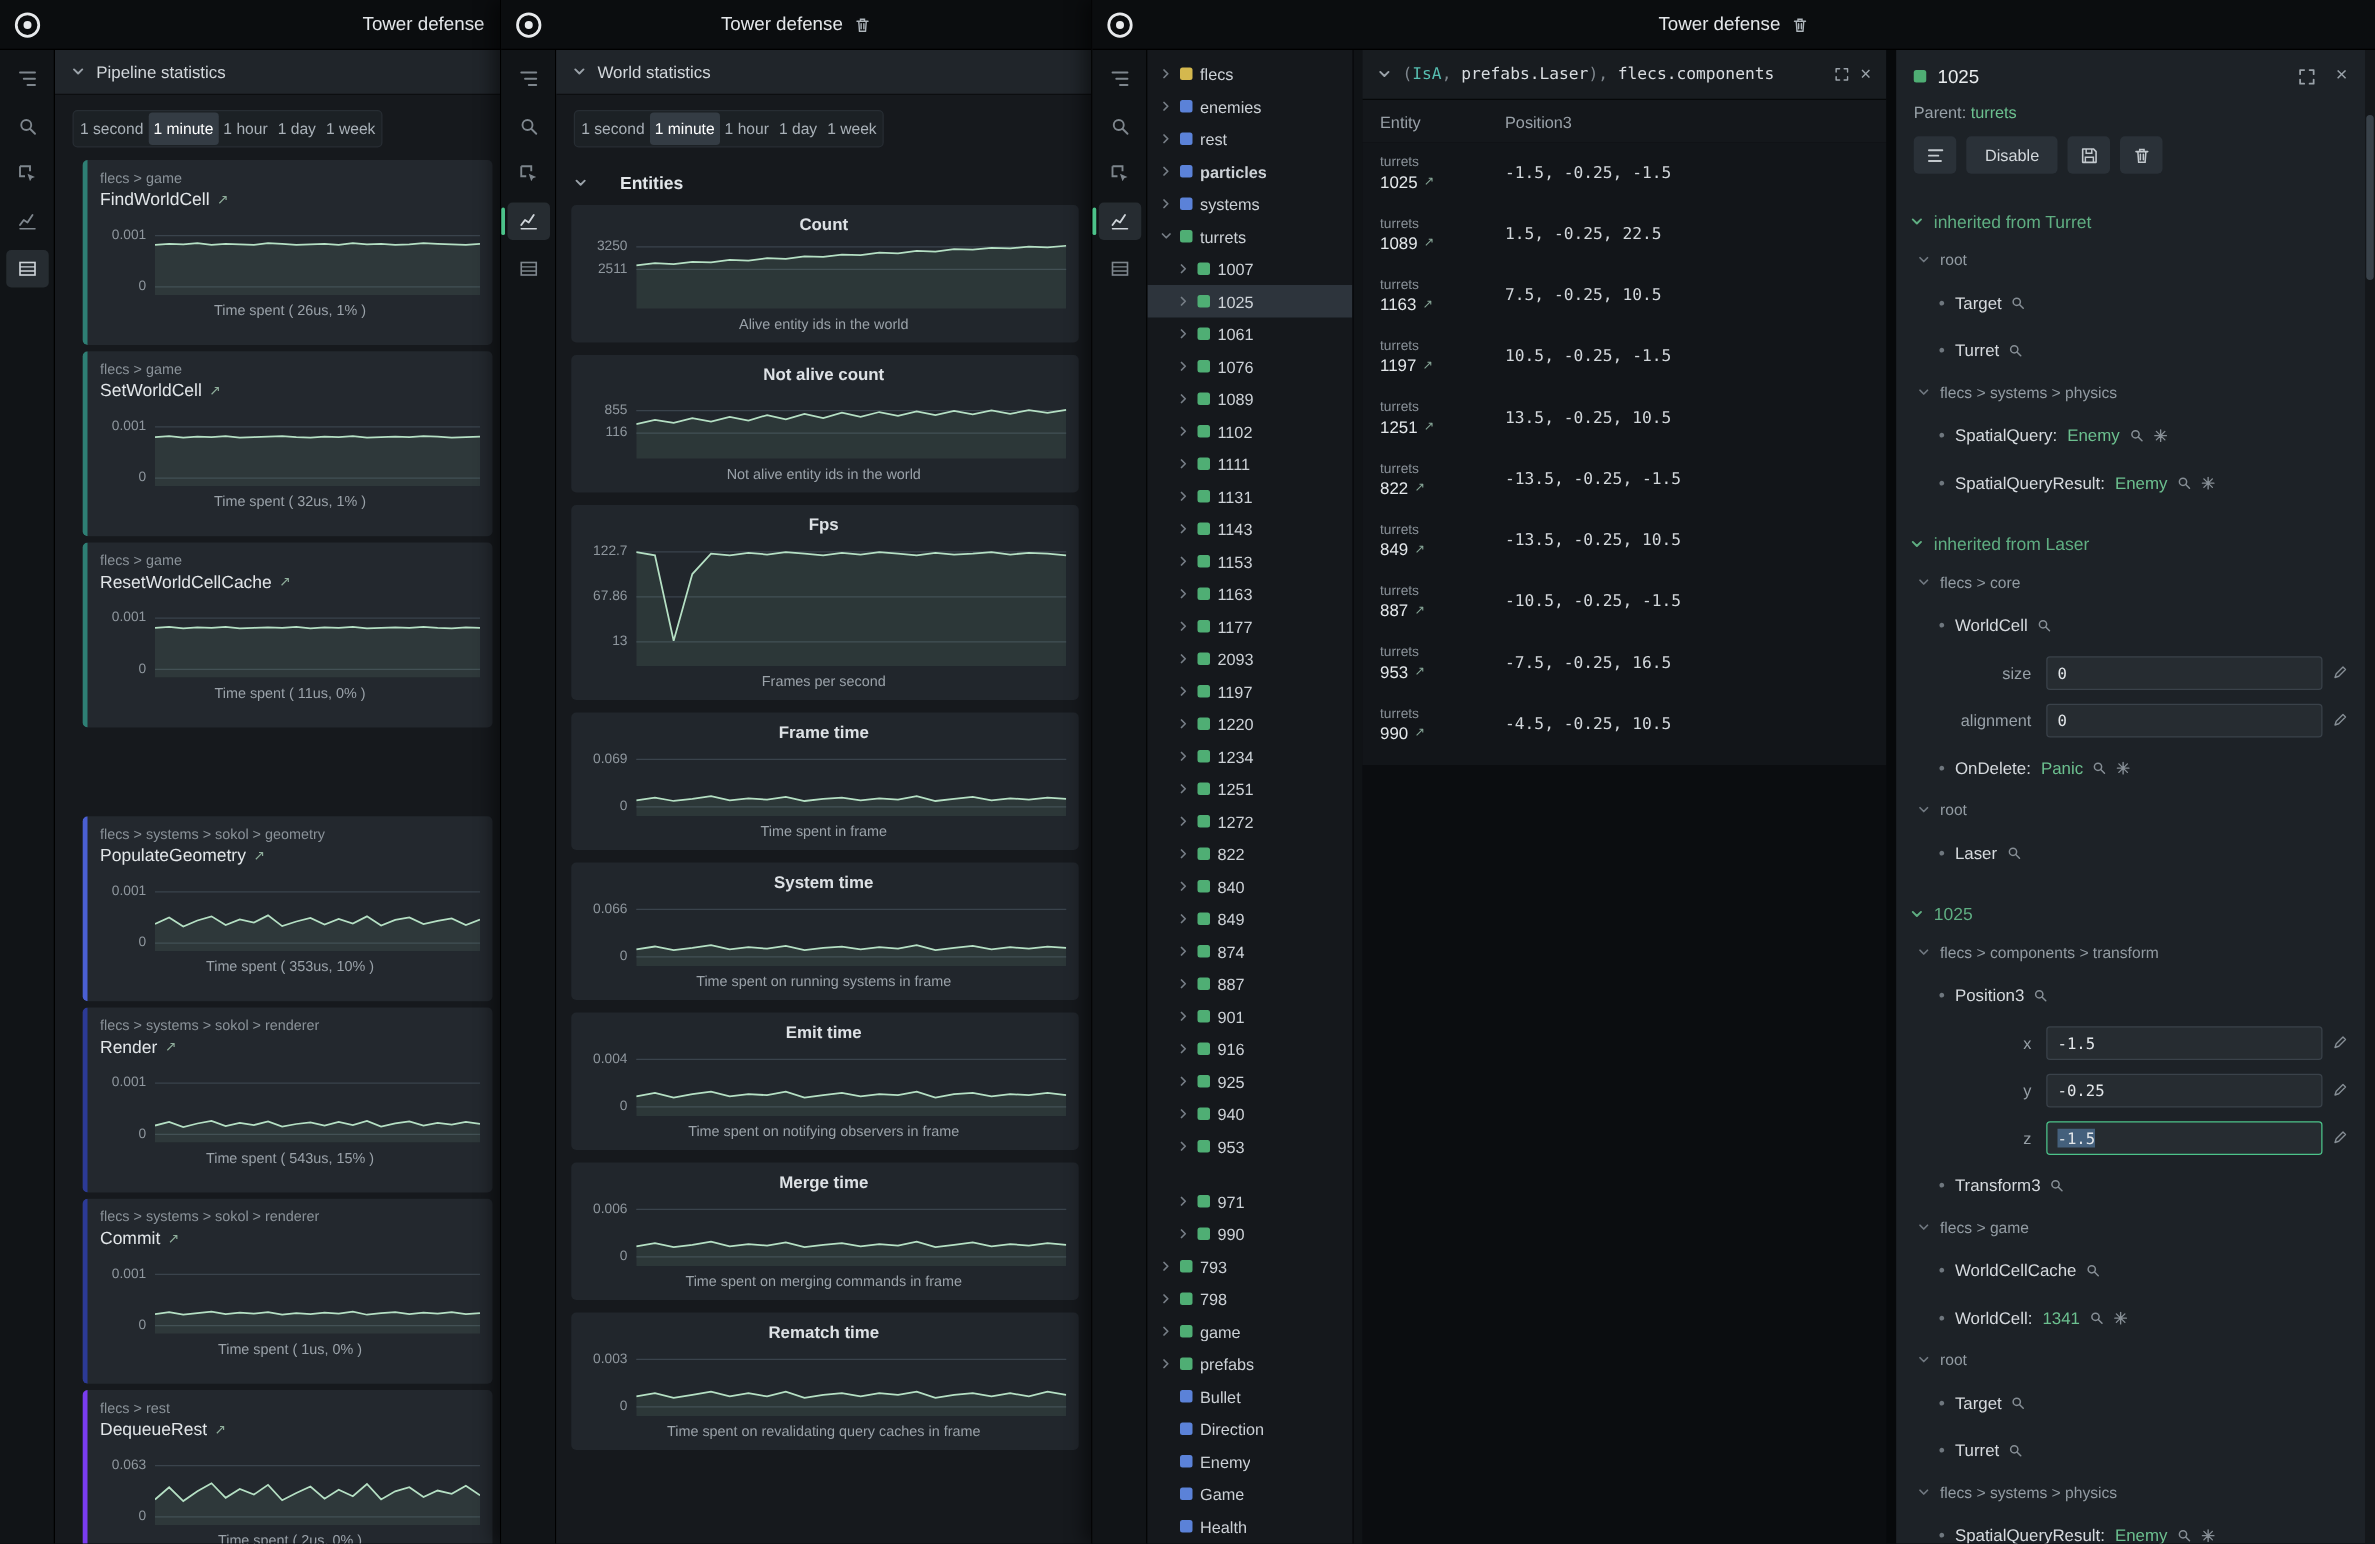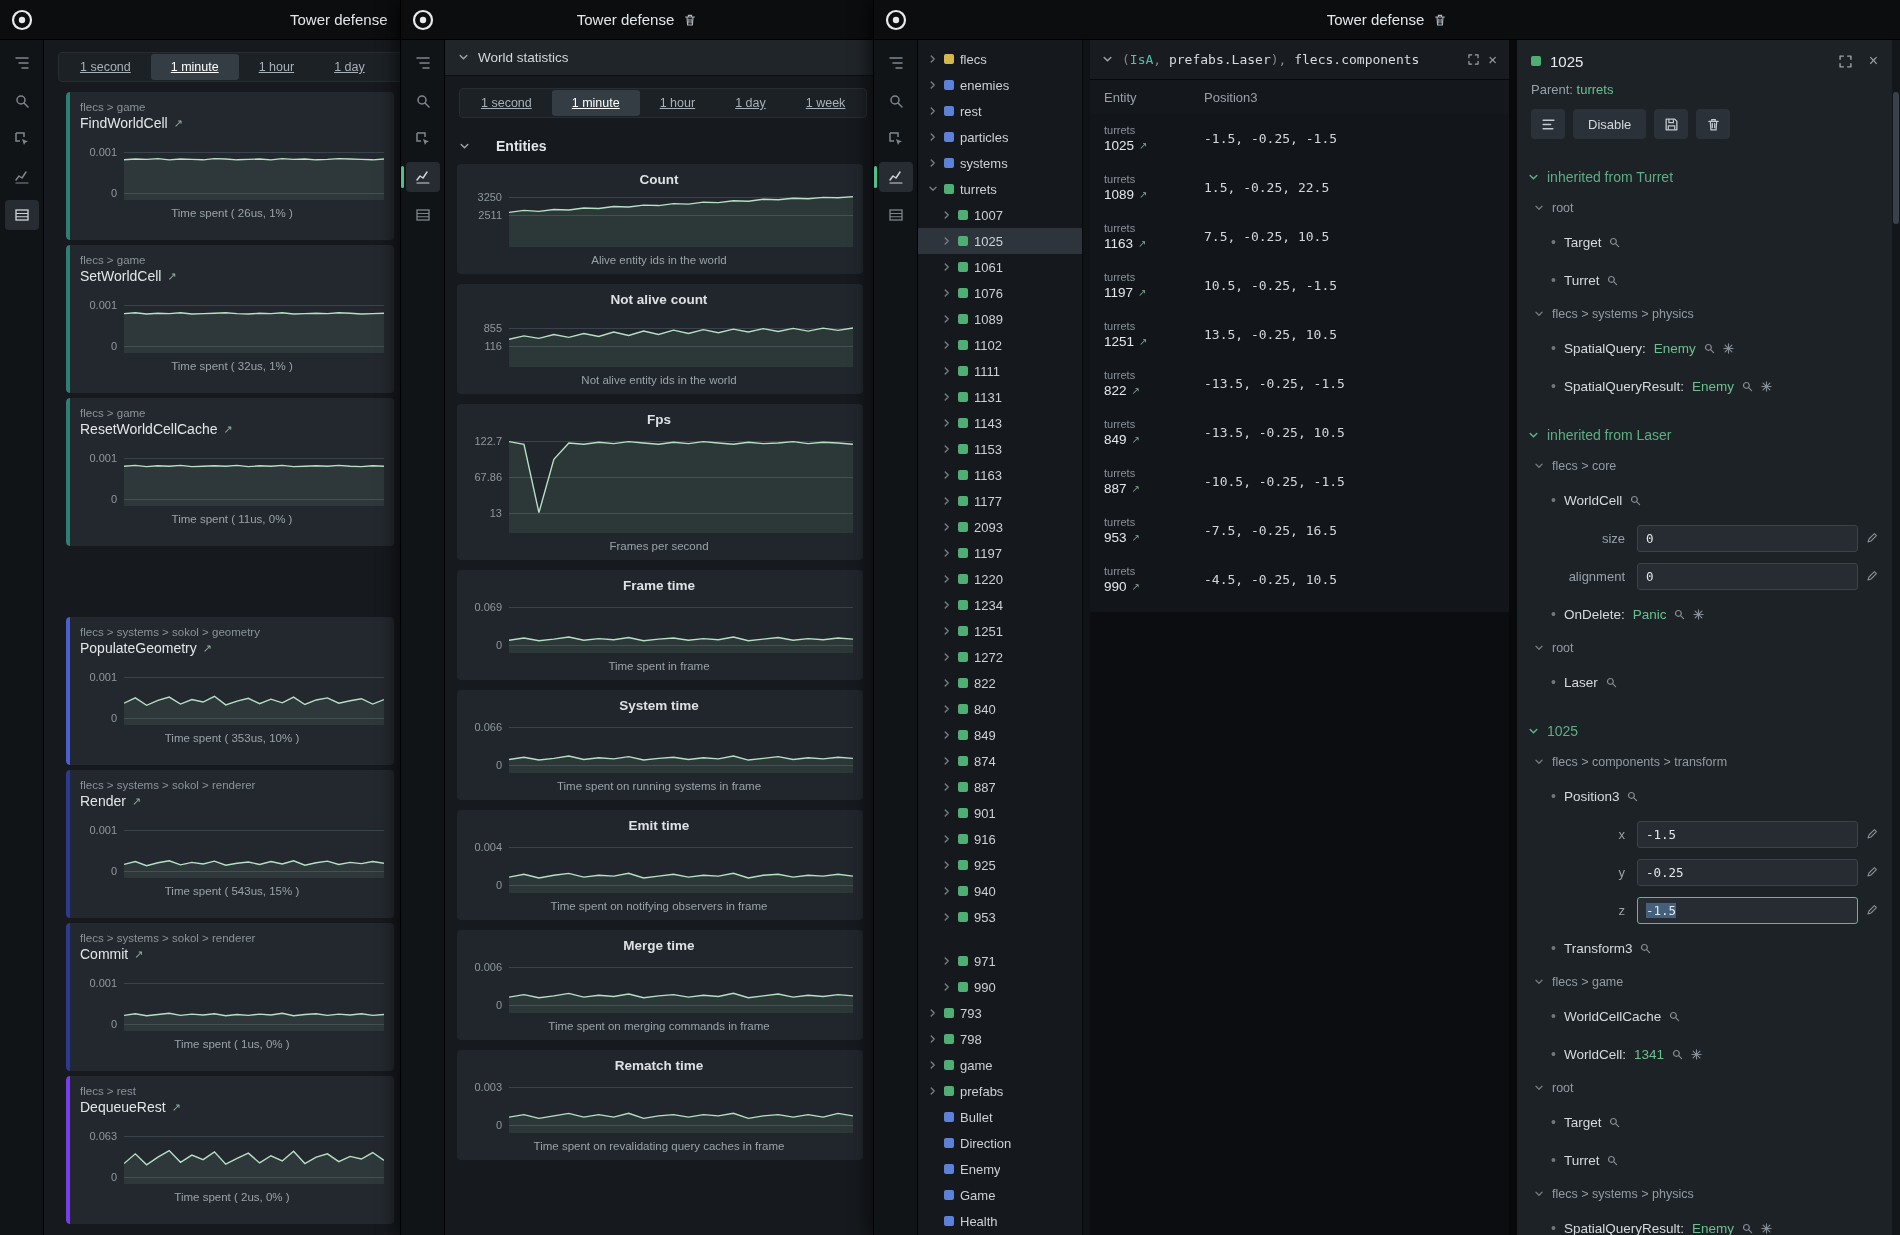--- a/index.html
+++ b/index.html
@@ -24,21 +24,21 @@
   .icon-btn.active { background:#262c31; color:#ced4d9; }
   .icon-btn.active::before { content:""; position:absolute; left:-5px; top:4px; bottom:4px; width:3px; background:#4cc38a; border-radius:2px; }
   .icon-btn.active.no-bar::before { display:none; }
 
   .content { flex:1; min-width:0; display:flex; flex-direction:column; background:#16191d; }
   .panel-header { height:36px; flex:none; background:#20252a; border-bottom:1px solid #0c0e10; display:flex; align-items:center; gap:9px; padding:0 13px; color:#d2d7db; font-size:13.5px; }
   .panel-header .ic { width:11px; height:11px; color:#9aa2a9; }
   .panel-scroll { flex:1; overflow:hidden; padding-top:8px; }
 
   .timebar { display:inline-flex; background:#1c2125; border:1px solid #272d33; border-radius:4px; padding:1px; margin:4px 0 10px 14px; }
-  .time-btn { background:transparent; border:none; color:#a9b1b8; font-family:"Liberation Sans",sans-serif; font-size:12.5px; padding:6px 20px; cursor:pointer; white-space:nowrap;text-decoration:underline; }
+  .time-btn { background:transparent; border:none; color:#a9b1b8; font-family:"Liberation Sans",sans-serif; font-size:12.5px; padding:6px 4px; cursor:pointer; white-space:nowrap; }
   .time-btn.active { background:#343c44; color:#fff; border-radius:3px; }
 
   
   .pipe-card { position:relative; background:#23282e; border-radius:4px; margin:0 6px 5px 22px; height:148px; padding:9px 10px 6px 14px; overflow:hidden; }
   .pipe-bar { position:absolute; left:0; top:0; bottom:0; width:4px; border-radius:4px 0 0 4px; }
   .pipe-gap { height:66px; }
   .crumb { color:#8a9299; font-size:11.5px; }
   .cname { color:#e2e6e9; font-size:14px; margin-top:2px; display:flex; align-items:center; gap:6px; }
   .cname .arrow { color:#8fae9b; font-size:11px; }
   .crow { display:flex; margin-top:7px; height:62px; }
@@ -171,20 +171,28 @@
           <div class="icon-btn active no-bar">
             <span class="ic">
               <svg viewBox="0 0 16 16">
                 <rect x="2" y="3" width="12" height="10" fill="none" stroke="currentColor" stroke-width="1.3"></rect>
                 <path d="M2 6.5h12M2 9.8h12" stroke="currentColor" stroke-width="1.1"></path>
               </svg>
             </span>
           </div>
         </nav>
       <div class="content">
+        <div class="panel-header">
+          <span class="ic">
+              <svg viewBox="0 0 10 10">
+                <path d="M2 3.2l3 3 3-3" fill="none" stroke="currentColor" stroke-width="1.4" stroke-linecap="round" stroke-linejoin="round"></path>
+              </svg>
+            </span>
+          <span>Pipeline statistics</span>
+        </div>
         <div class="panel-scroll">
           <div class="timebar" id="timebar-pipeline">
               <button class="time-btn">1 second</button>
               <button class="time-btn active">1 minute</button>
               <button class="time-btn">1 hour</button>
               <button class="time-btn">1 day</button>
               <button class="time-btn">1 week</button>
             </div>
           <div id="pipeline-charts">
               <div class="pipe-card">
@@ -673,21 +681,21 @@
           </div>
           <div class="trow" style="padding-left: 10px;">
             <span class="ic">
               <svg viewBox="0 0 10 10">
                 <path d="M3.2 2l3 3-3 3" fill="none" stroke="currentColor" stroke-width="1.4" stroke-linecap="round" stroke-linejoin="round"></path>
               </svg>
             </span>
             <span class="tsq" style="background: rgb(91, 130, 216);"></span>
             <span class="tlabel">rest</span>
           </div>
-          <div class="trow" style="padding-left: 10px;">
+          <div class="trow" style="padding-left: 10px; font-weight: bold;">
             <span class="ic">
               <svg viewBox="0 0 10 10">
                 <path d="M3.2 2l3 3-3 3" fill="none" stroke="currentColor" stroke-width="1.4" stroke-linecap="round" stroke-linejoin="round"></path>
               </svg>
             </span>
             <span class="tsq" style="background: rgb(91, 130, 216);"></span>
             <span class="tlabel">particles</span>
           </div>
           <div class="trow" style="padding-left: 10px;">
             <span class="ic">

